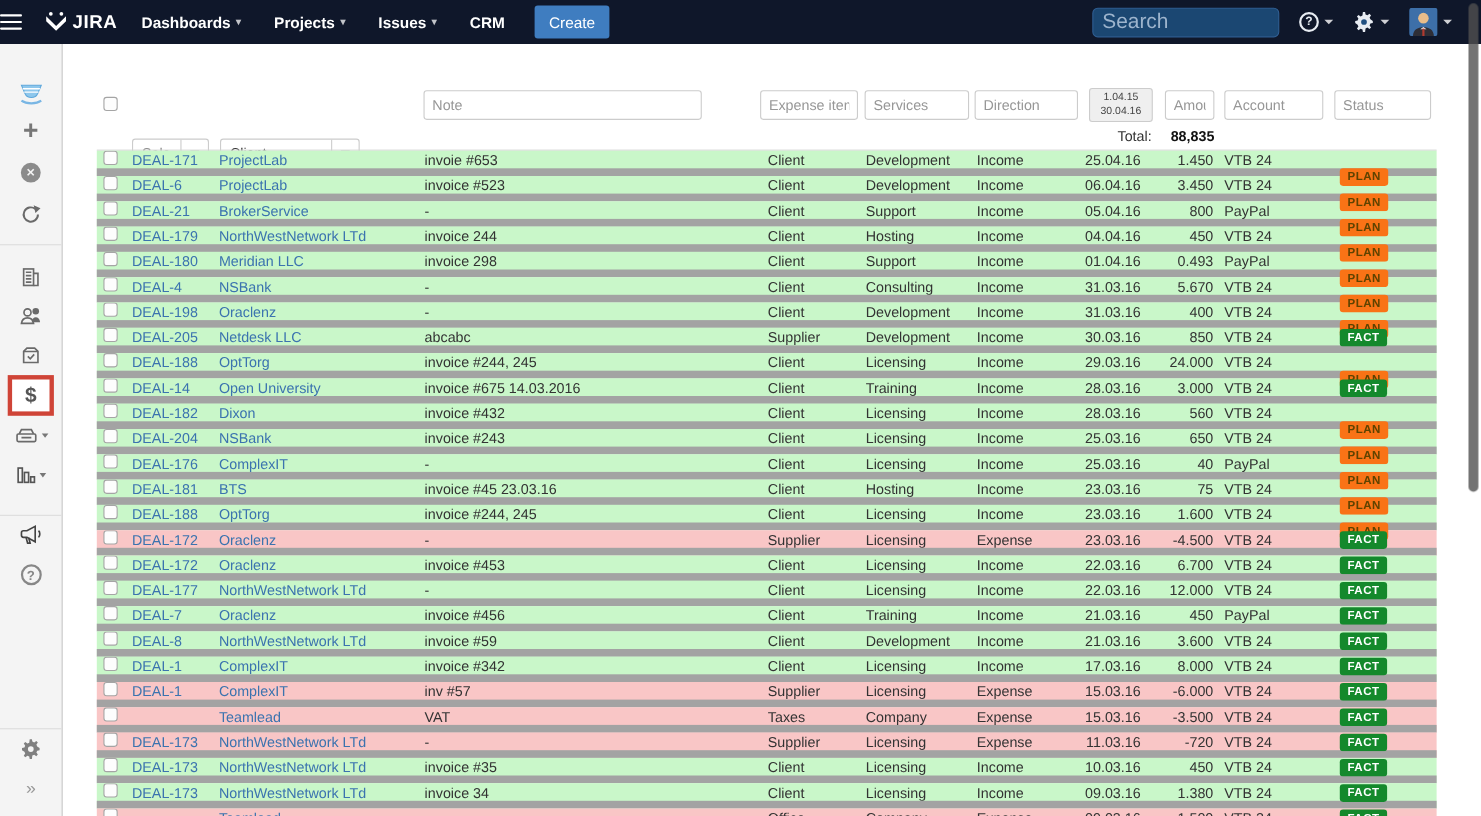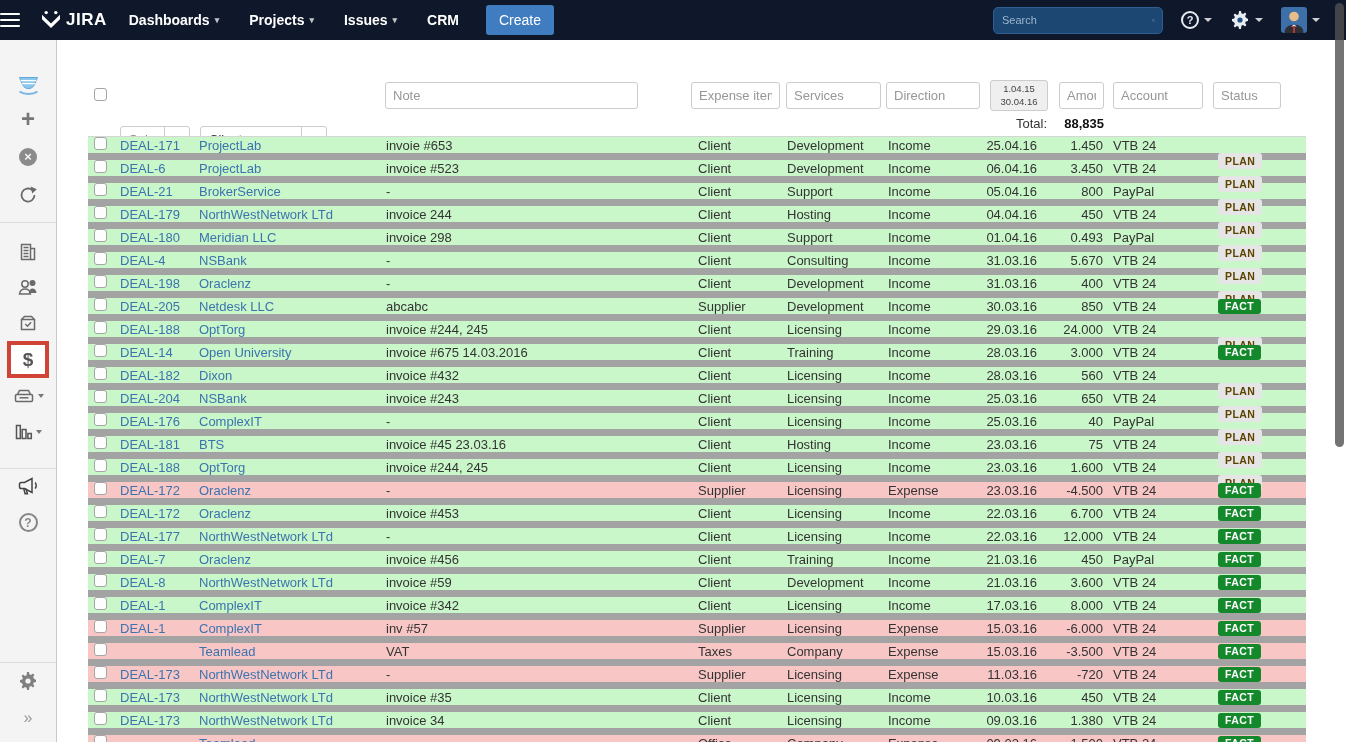--- a/index.html
+++ b/index.html
@@ -18,21 +18,21 @@
   .menu-item { display: flex; align-items: center; gap: 5px; color: #fff; font-size: 14px;
     font-weight: bold; cursor: pointer; text-decoration: none; }
   .menu-item .caret { font-size: 9px; color: rgba(255,255,255,.75); }
   .create-btn { margin-left: 22px; background: #3f7dc0; color: #fff; border: none;
     border-radius: 3px; font-size: 14px; padding: 7px 13px; cursor: pointer;
     font-family: "Liberation Sans", sans-serif; }
   .nav-right { margin-left: auto; display: flex; align-items: center; gap: 18px; padding-right: 26px; }
   .searchbox { position: relative; width: 170px; height: 27px; background: #1b4772;
     border: 1px solid #2f5e92; border-radius: 5px; display: flex; align-items: center; }
   .searchbox input { flex: 1; background: transparent; border: none; outline: none;
-    color: #dbe6f1; font-size: 11px; padding: 0 8px; font-family: "Liberation Sans", sans-serif; }
+    color: #dbe6f1; font-size: 19px; padding: 0 8px; font-family: "Liberation Sans", sans-serif; }
   .searchbox input::placeholder { color: #9db4cd; }
   .searchbox svg { margin-right: 7px; }
   .nav-icon-group { display: flex; align-items: center; gap: 5px; cursor: pointer; }
   .caret-w { width: 0; height: 0; border-left: 4px solid transparent;
     border-right: 4px solid transparent; border-top: 4px solid rgba(255,255,255,.8); }
   .help-circle { width: 18px; height: 18px; border: 2px solid #e8edf3; border-radius: 50%;
     color: #e8edf3; font-size: 11px; font-weight: bold; display: flex; align-items: center;
     justify-content: center; }
   .avatar { width: 26px; height: 26px; border-radius: 3px; overflow: hidden; display: block; }
 
@@ -106,21 +106,21 @@
   .c-contact { padding-left: 8px; }
   .c-service { padding-left: 7px; }
   .c-direction { padding-left: 6px; }
   .c-date { text-align: right; padding-right: 3px; }
   .c-amount { text-align: right; padding-right: 1px; }
   .c-account { padding-left: 9px; }
   .c-status { padding-left: 8px; }
   .lnk { color: #3b73af; text-decoration: none; cursor: pointer; }
   .badge { display: inline-block; font-size: 10.5px; font-weight: bold; letter-spacing: .4px;
     padding: 2.5px 7px; border-radius: 3px; line-height: 1; }
-  .badge.PLAN { background: #e5e5e5; color: #5e4300; margin-top: 32px; }
+  .badge.PLAN { background: #f97316; color: #5e4300; margin-top: 32px; }
   .badge.FACT { background: #14892c; color: #fff; }
 </style>
 </head>
 <body>
 
 <header class="navbar">
   <div class="hamburger">
     <span></span>
       <span></span>
       <span></span>
@@ -310,21 +310,21 @@
 
     <button class="daterange" style="left:933px;width:58px;">
       <div>1.04.15</div>
       <div>30.04.16</div>
     </button>
 
     <input class="f-input" style="left: 1002px; width: 45px;" placeholder="Amount">
 
     <input class="f-input" style="left: 1056px; width: 90px;" placeholder="Account">
 
-    <input class="f-input" style="left: 1156px; width: 68px;" placeholder="Status">
+    <input class="f-input" style="left: 1156px; width: 88px;" placeholder="Status">
   </div>
 
   <div class="totalrow">
     <span class="total-label">Total:</span>
     <span class="total-value">88,835</span>
   </div>
 
   <div class="table">
 
       <div class="row green">

